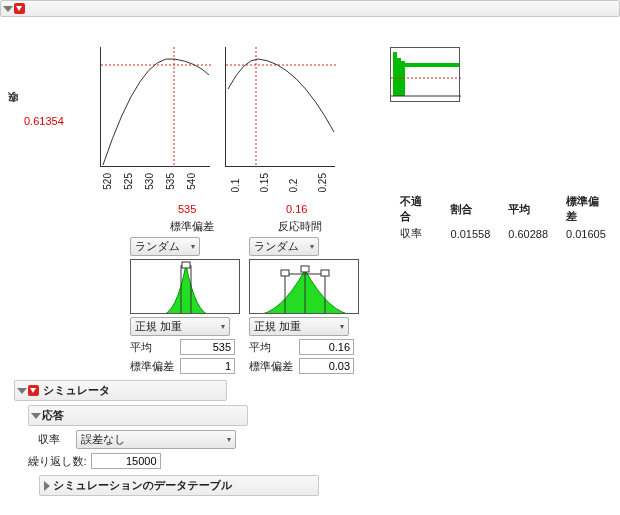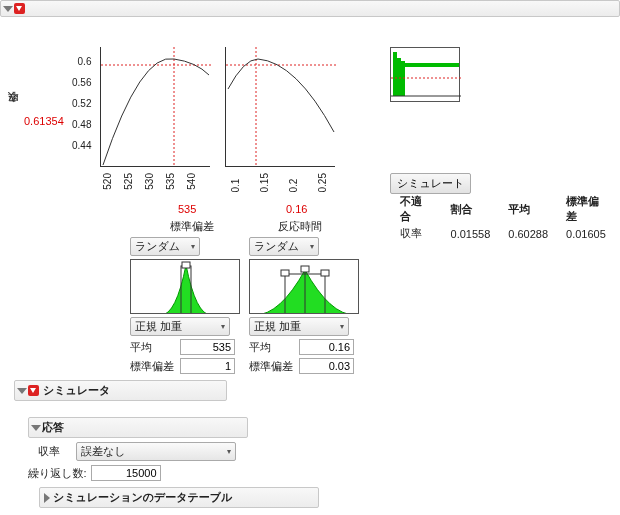--- a/index.html
+++ b/index.html
@@ -71,27 +71,20 @@
 <body>
 
 <div class="panel-header">
   <span class="disclosure"></span>
   <span class="redmenu"></span>
 </div>
 
 <div class="profiler-area">
   <div class="y-label">収率</div>
   <div class="y-value">0.61354</div>
-  <div class="y-ticks">
-    <div>0.6</div>
-    <div>0.56</div>
-    <div>0.52</div>
-    <div>0.48</div>
-    <div>0.44</div>
-  </div>
 
   <div class="plot plot1">
     <svg width="110" height="120">
       <line x1="0" y1="18" x2="110" y2="18" stroke="#d22" stroke-dasharray="2,2"></line>
       <line x1="73" y1="0" x2="73" y2="120" stroke="#d22" stroke-dasharray="2,2"></line>
       <path d="M2,118 Q40,5 73,12 Q95,15 108,28" stroke="#333" fill="none"></path>
     </svg>
   </div>
 
   <div class="plot plot2">
@@ -105,21 +98,20 @@
   <div class="sim-thumb">
     <svg width="70" height="55">
       <rect x="2" y="4" width="4" height="44" fill="#0b0"></rect>
       <rect x="6" y="10" width="4" height="38" fill="#0b0"></rect>
       <rect x="10" y="13" width="4" height="35" fill="#0b0"></rect>
       <rect x="14" y="15" width="54" height="4" fill="#0b0"></rect>
       <line x1="0" y1="30" x2="70" y2="30" stroke="#d22" stroke-dasharray="2,2"></line>
       <line x1="0" y1="48" x2="70" y2="48" stroke="#333"></line>
     </svg>
   </div>
-  <button class="btn" style="position:absolute;left:390px;top:156px;">シミュレート</button>
 
   <div class="x-ticks" style="left:102px;">
     <span>520</span>
     <span>525</span>
     <span>530</span>
     <span>535</span>
     <span>540</span>
   </div>
   <div class="x-value" style="position:absolute;left:178px;top:186px;">535</div>
   <div class="x-label" style="position:absolute;left:170px;top:202px;">標準偏差</div>
@@ -209,21 +201,21 @@
 </div>
 
 <div class="indent1" style="margin-top:6px;">
   <div class="panel-header small" style="width:213px;">
     <span class="disclosure"></span>
     <span class="redmenu"></span>
     <span>シミュレータ</span>
   </div>
 </div>
 
-<div class="indent2" style="margin-top:16px;">
+<div class="indent2" style="margin-top:4px;">
   <div class="panel-header small" style="width:220px;">
     <span class="disclosure"></span>
     <span>応答</span>
   </div>
   <div class="row" style="margin-left:10px;">
     <span style="width:34px;">収率</span>
     <div class="dropdown" style="min-width:160px;">
       <span>誤差なし</span>
         <span class="chev">▾</span>
     </div>

